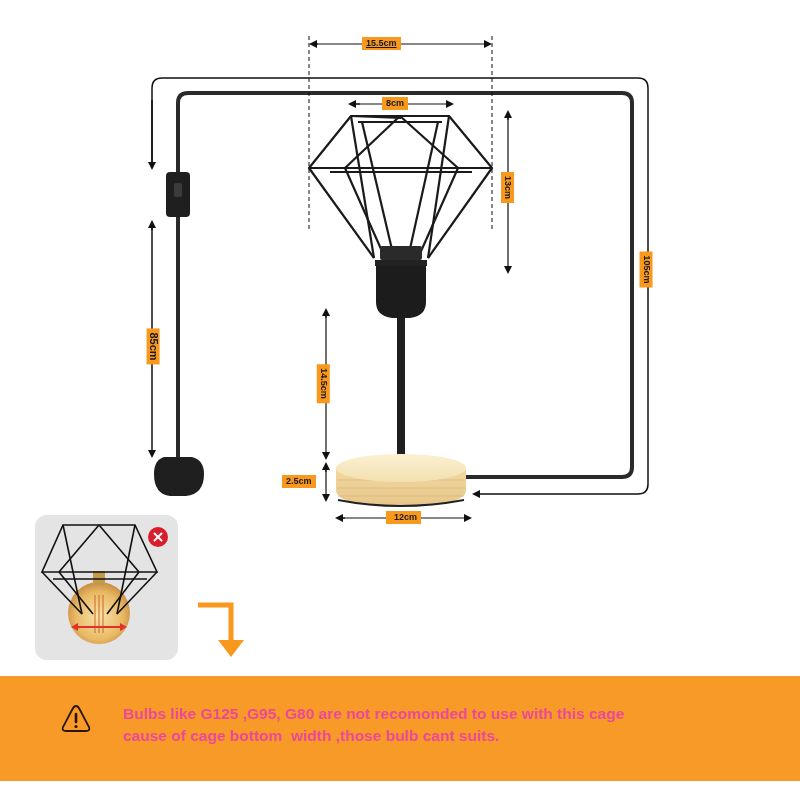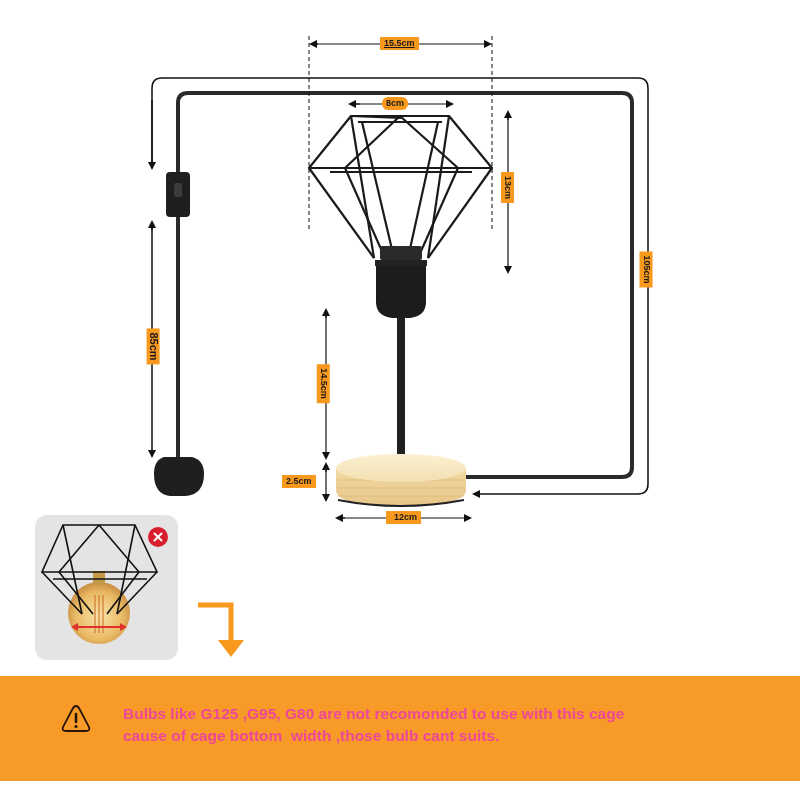--- a/index.html
+++ b/index.html
@@ -124,22 +124,22 @@
     <line x1="345" y1="518" x2="337" y2="518" stroke="#111" stroke-width="1.2" marker-end="url(#ah)"></line>
     <line x1="341" y1="518" x2="470" y2="518" stroke="#111" stroke-width="1.2" marker-end="url(#ah)"></line>
   </g>
 
   <g>
     <path d="M198,605 L231,605 L231,640" fill="none" stroke="#f8981d" stroke-width="5"></path>
     <polygon points="218,640 244,640 231,657" fill="#f8981d"></polygon>
   </g>
 </svg>
 
-<div class="dim-label" style="left:380px; top:37px;text-decoration:underline;">15.5cm</div>
-<div class="dim-label" style="left:382px; top:97px;border-radius:6px;">8cm</div>
+<div class="dim-label" style="left:362px; top:37px;text-decoration:underline;">15.5cm</div>
+<div class="dim-label" style="left:382px; top:97px;">8cm</div>
 <div class="dim-label vert" style="left:492px; top:181px;">13cm</div>
 <div class="dim-label vert" style="left:628px; top:263px;">105cm</div>
 <div class="dim-label vert" style="left:135px; top:340px; font-size:11px;">85cm</div>
 <div class="dim-label vert" style="left:304px; top:377px;">14.5cm</div>
 <div class="dim-label" style="left:282px; top:475px;">2.5cm</div>
 <div class="dim-label" style="left:386px; top:511px;padding-left:8px;">12cm</div>
 
 <div class="inset">
   <svg width="143" height="145" viewBox="0 0 143 145">
     <circle cx="64" cy="98" r="31" fill="url(#bulbGrad)" opacity="0.95"></circle>

